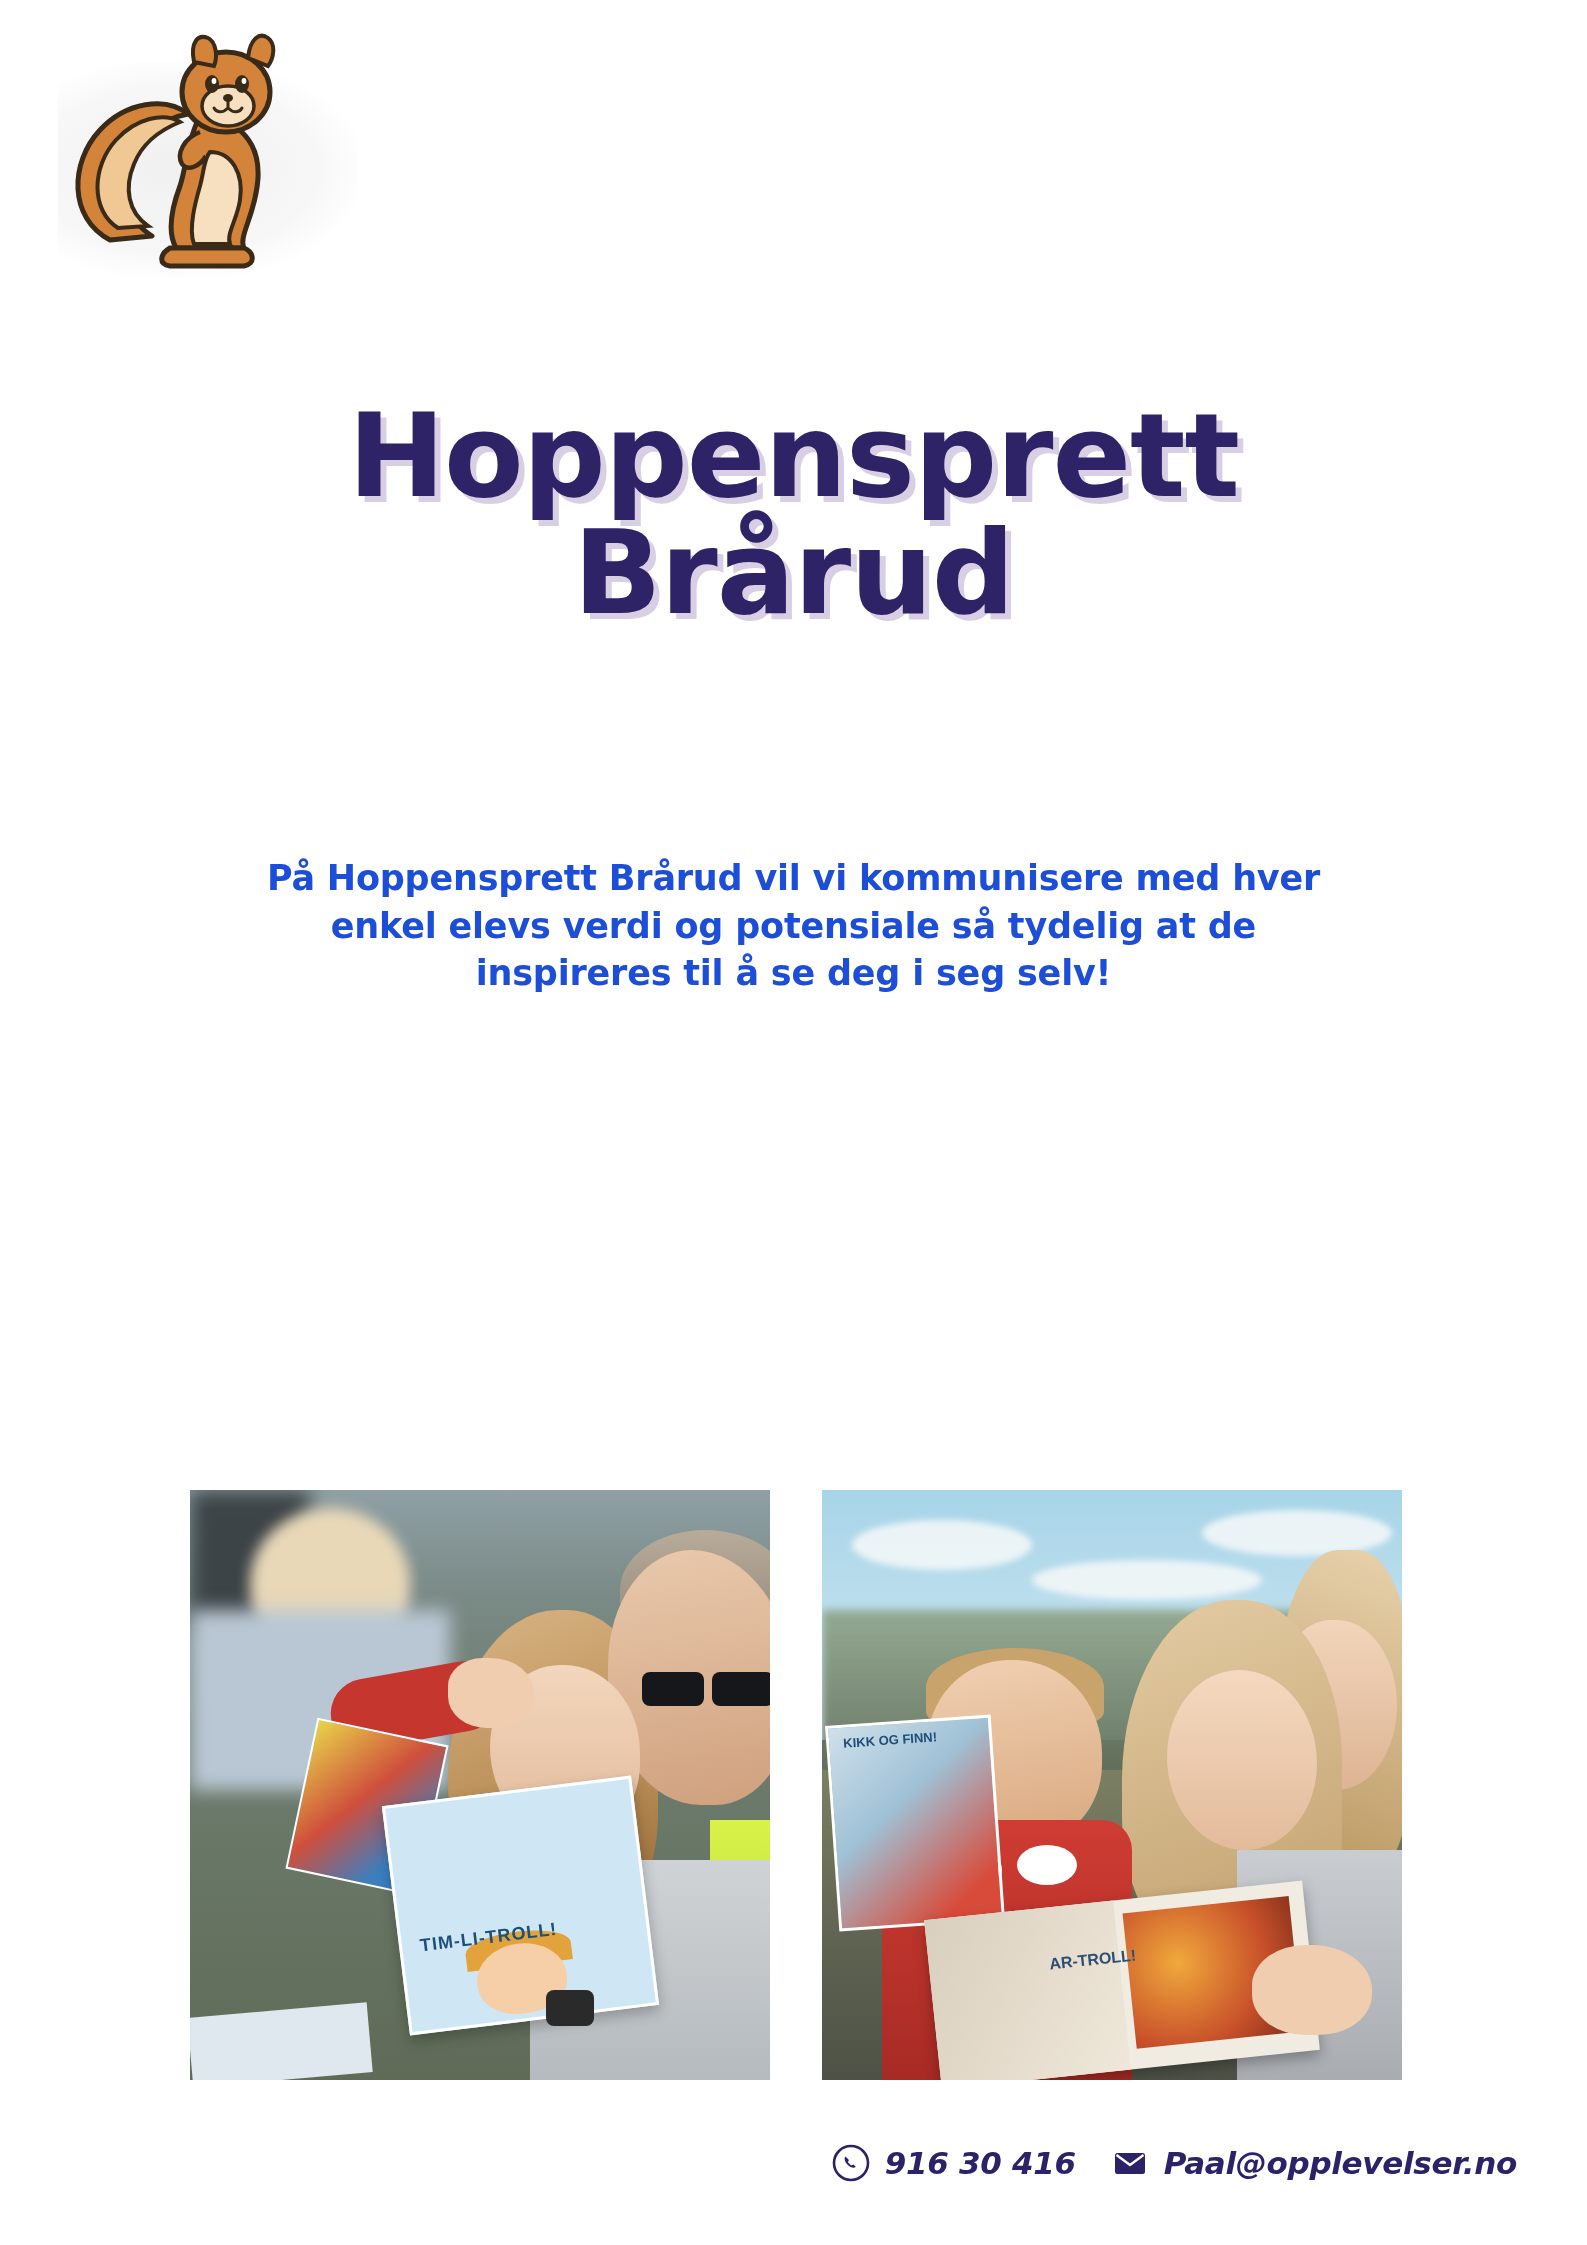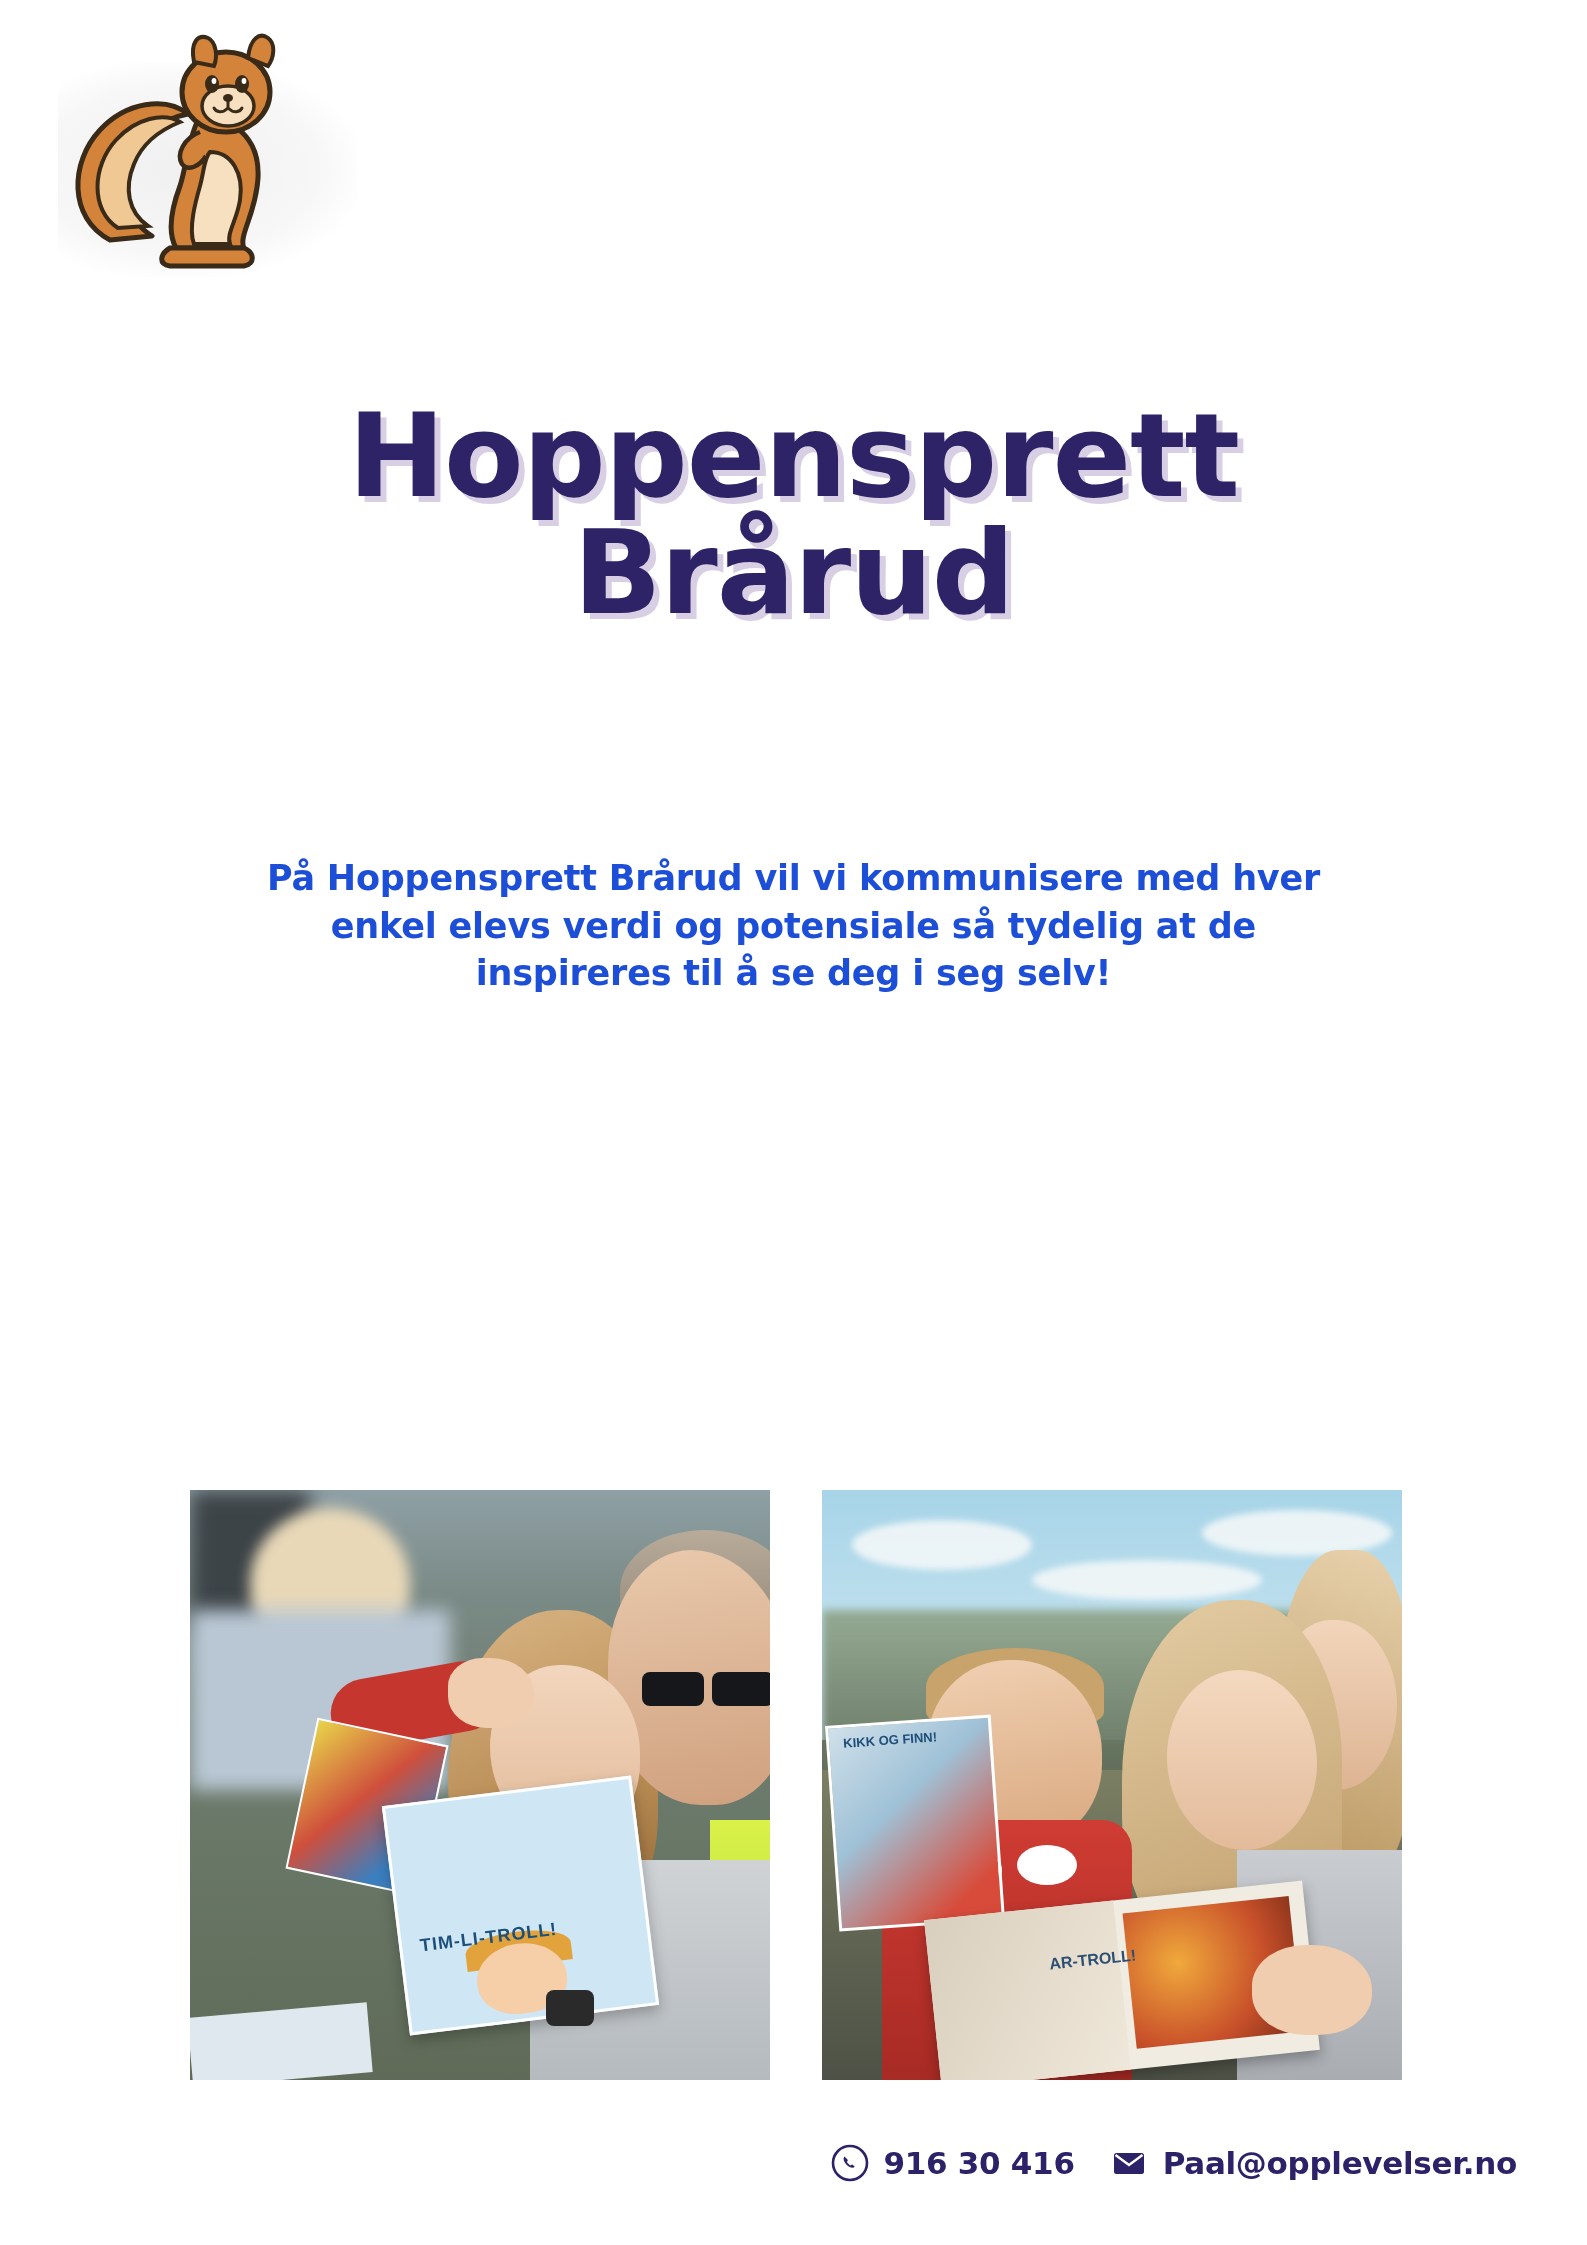--- a/index.html
+++ b/index.html
@@ -209,20 +209,21 @@
     right: 70px;
     bottom: 62px;
     display: flex;
     align-items: center;
     gap: 34px;
   }
   .contact-item {
     display: flex;
     align-items: center;
     gap: 14px;
+    font-style: italic;
   }
   .contact-icon {
     width: 40px;
     height: 40px;
     display: flex;
     align-items: center;
     justify-content: center;
   }
   .contact-text {
     font-family: "DejaVu Sans", sans-serif;

